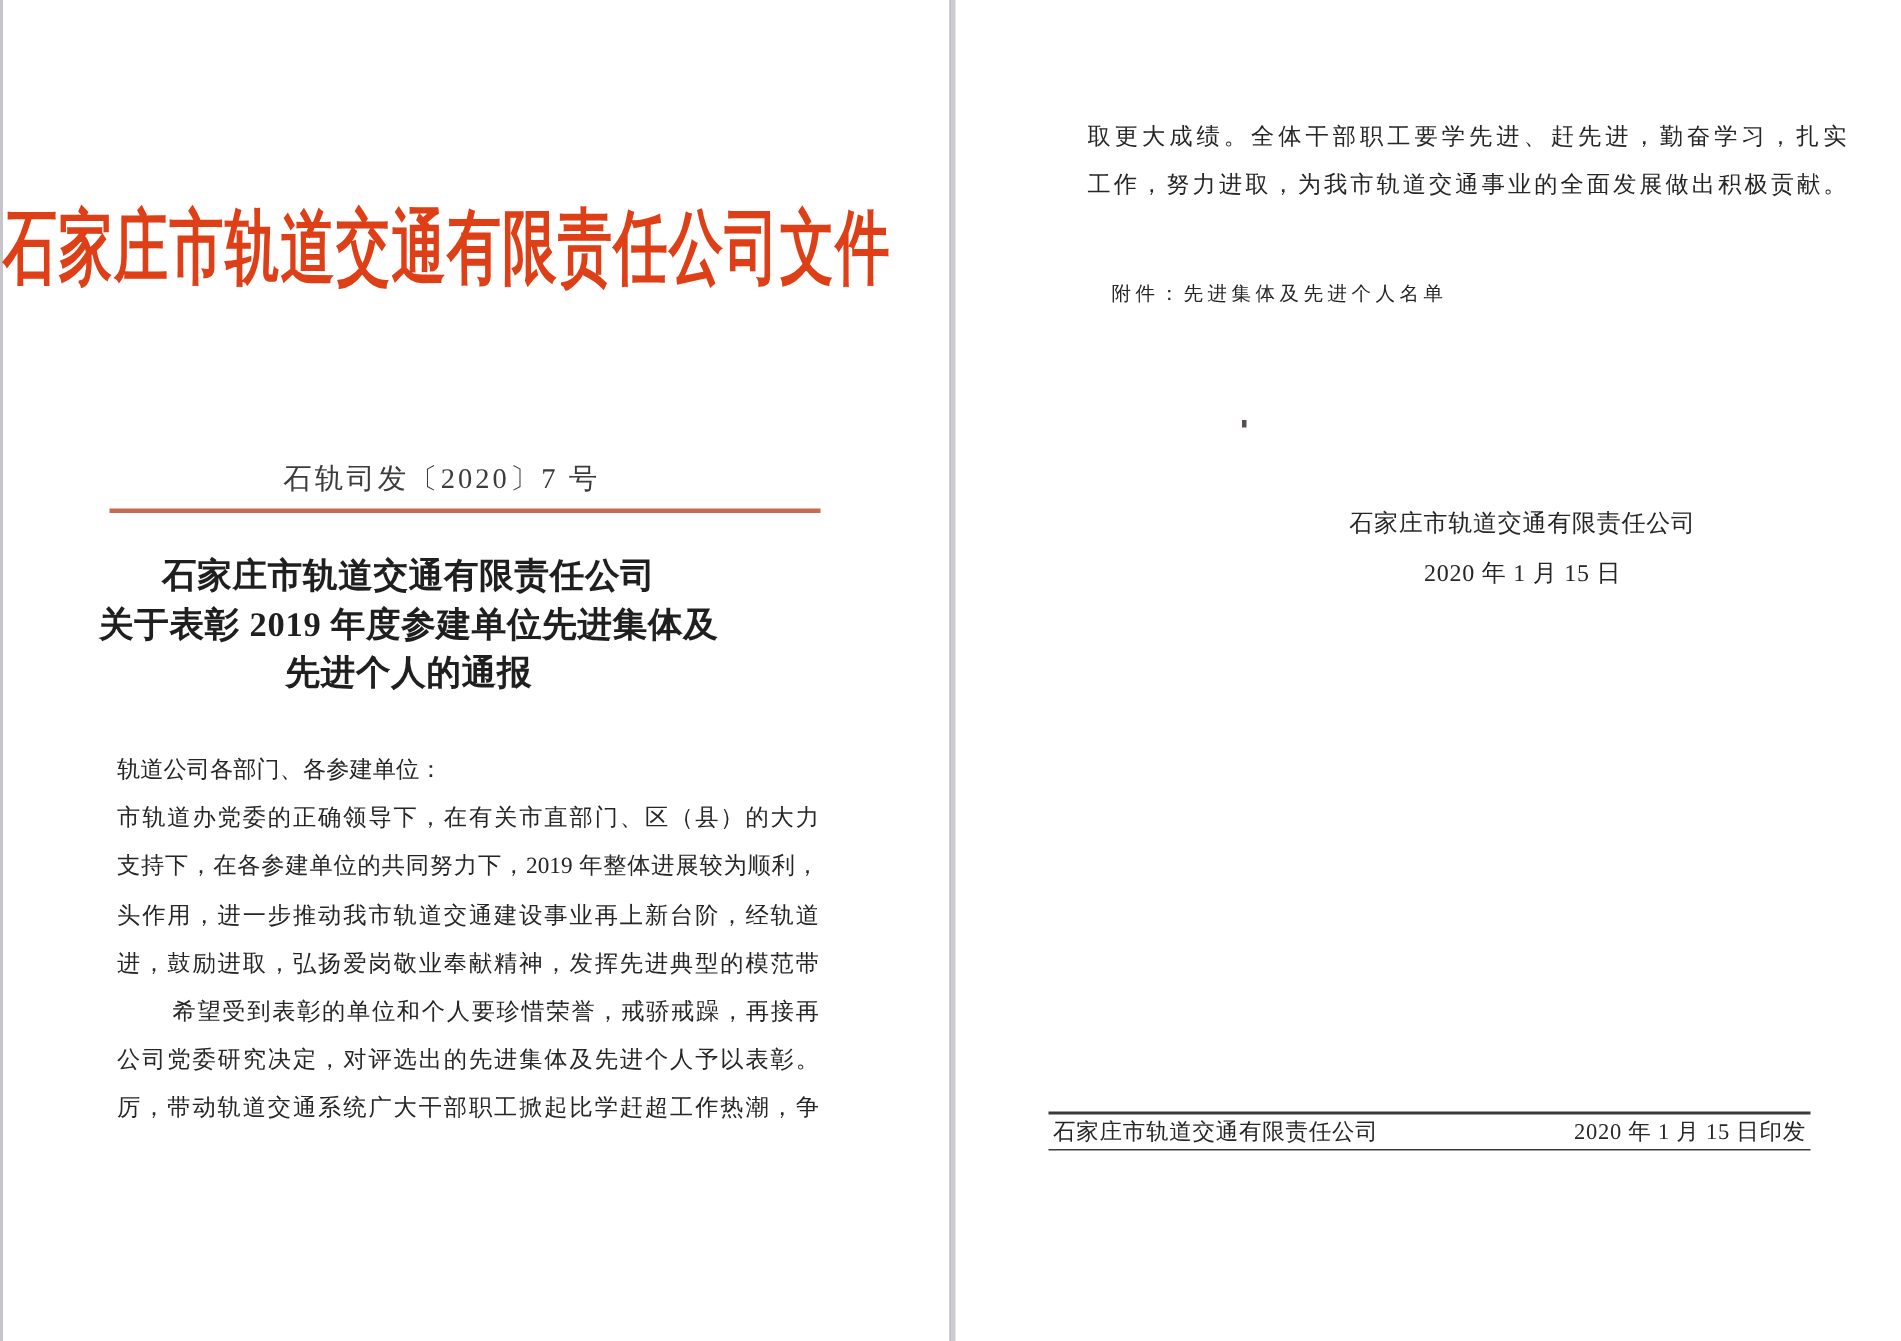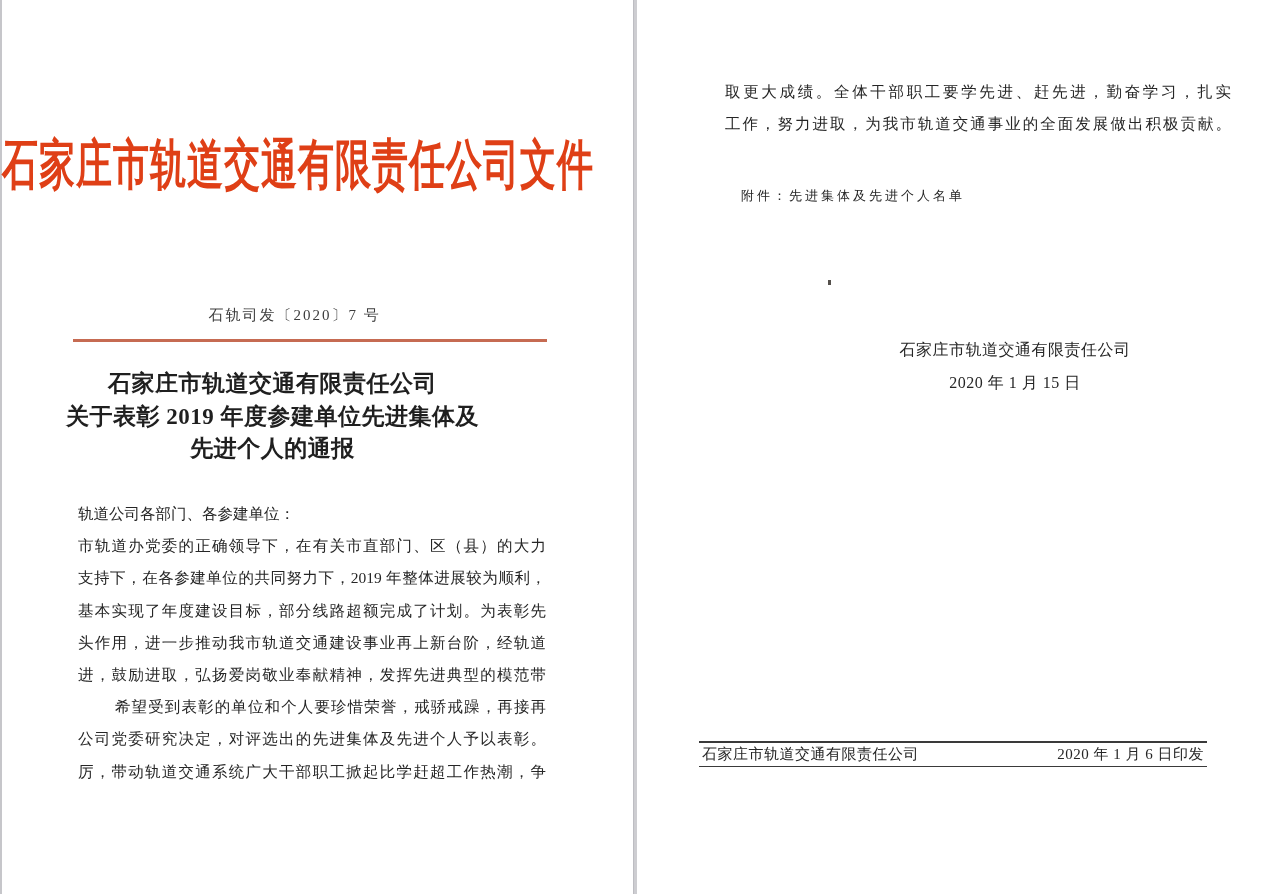--- a/index.html
+++ b/index.html
@@ -31,21 +31,21 @@
     font-size: 36px; line-height: 58px; font-weight: 700;
     color: #df3f16; letter-spacing: 1px;
     transform: scaleY(1.5);
     white-space: nowrap;
   }
 
   .docnum {
     position: absolute; top: 306px; left: 0; width: 100%;
     box-sizing: border-box; padding-left: 44px;
     text-align: center;
-    font-size: 15px; color: #3c3c3c; letter-spacing: 2px;
+    font-size: 19px; color: #3c3c3c; letter-spacing: 2px;
   }
 
   .redrule {
     position: absolute; left: 71px; top: 339px;
     width: 474px; height: 3px;
     background: #c66b52;
   }
 
   .doc-title {
     position: absolute; top: 368px; left: 0; width: 100%;
@@ -108,21 +108,20 @@
     <div class="doc-title">
       <div>石家庄市轨道交通有限责任公司</div>
       <div>关于表彰 2019 年度参建单位先进集体及</div>
       <div>先进个人的通报</div>
     </div>
 
     <div class="body-block bleft">
       <div class="ln">轨道公司各部门、各参建单位：</div>
       <div class="ln just">市轨道办党委的正确领导下，在有关市直部门、区（县）的大力</div>
       <div class="ln just">支持下，在各参建单位的共同努力下，2019 年整体进展较为顺利，</div>
-      <div class="ln just">基本实现了年度建设目标，部分线路超额完成了计划。为表彰先</div>
       <div class="ln just">头作用，进一步推动我市轨道交通建设事业再上新台阶，经轨道</div>
       <div class="ln just">进，鼓励进取，弘扬爱岗敬业奉献精神，发挥先进典型的模范带</div>
       <div class="ln just ind">希望受到表彰的单位和个人要珍惜荣誉，戒骄戒躁，再接再</div>
       <div class="ln just">公司党委研究决定，对评选出的先进集体及先进个人予以表彰。</div>
       <div class="ln just">厉，带动轨道交通系统广大干部职工掀起比学赶超工作热潮，争</div>
     </div>
   </section>
 
   <section class="page right">
     <div class="body-block bright">
@@ -134,17 +133,17 @@
 
     <div class="stray-mark"></div>
 
     <div class="signature">
       <div>石家庄市轨道交通有限责任公司</div>
       <div>2020 年 1 月 15 日</div>
     </div>
 
     <div class="colophon">
       <span>石家庄市轨道交通有限责任公司</span>
-      <span>2020 年 1 月 6 日印发</span>
+      <span>2020 年 1 月 15 日印发</span>
     </div>
   </section>
 
 </div>
 
 </body></html>

